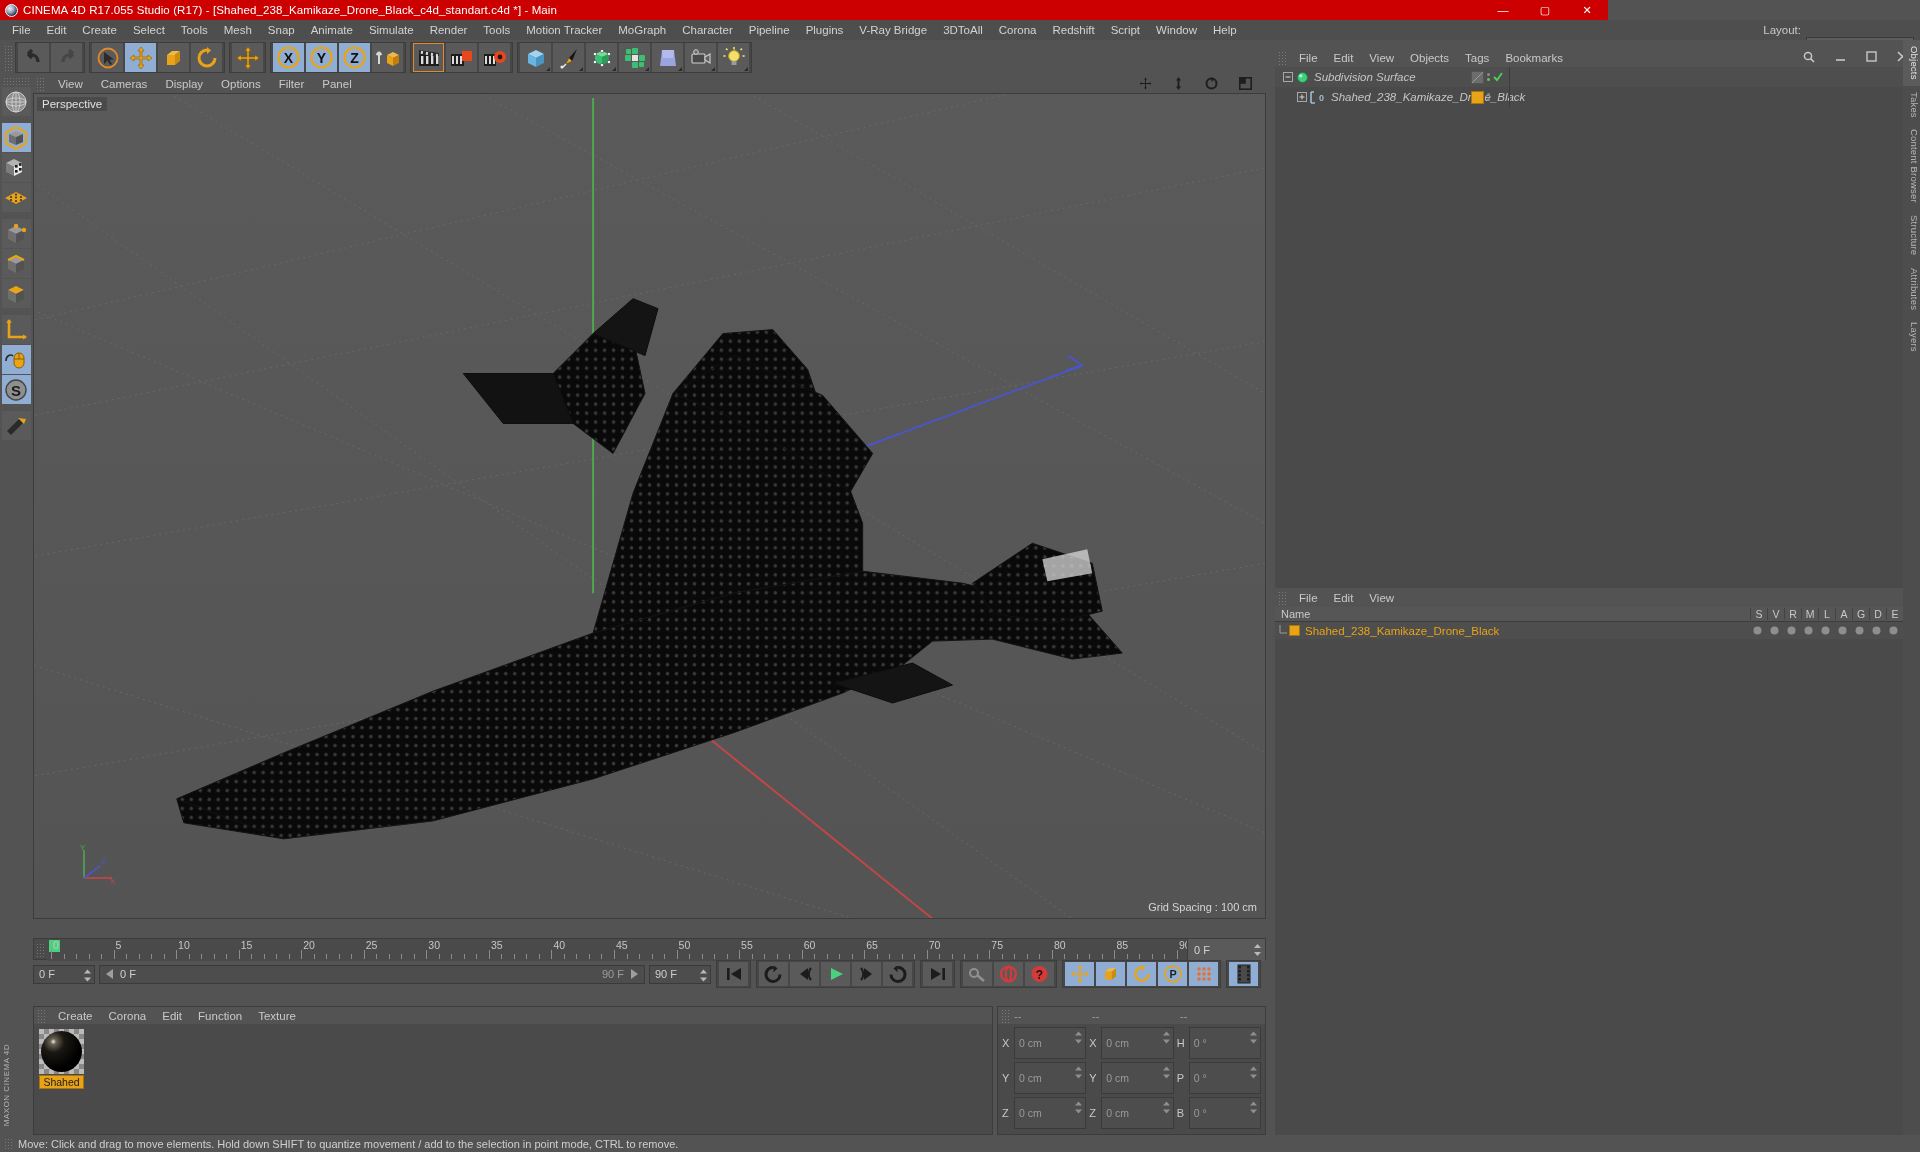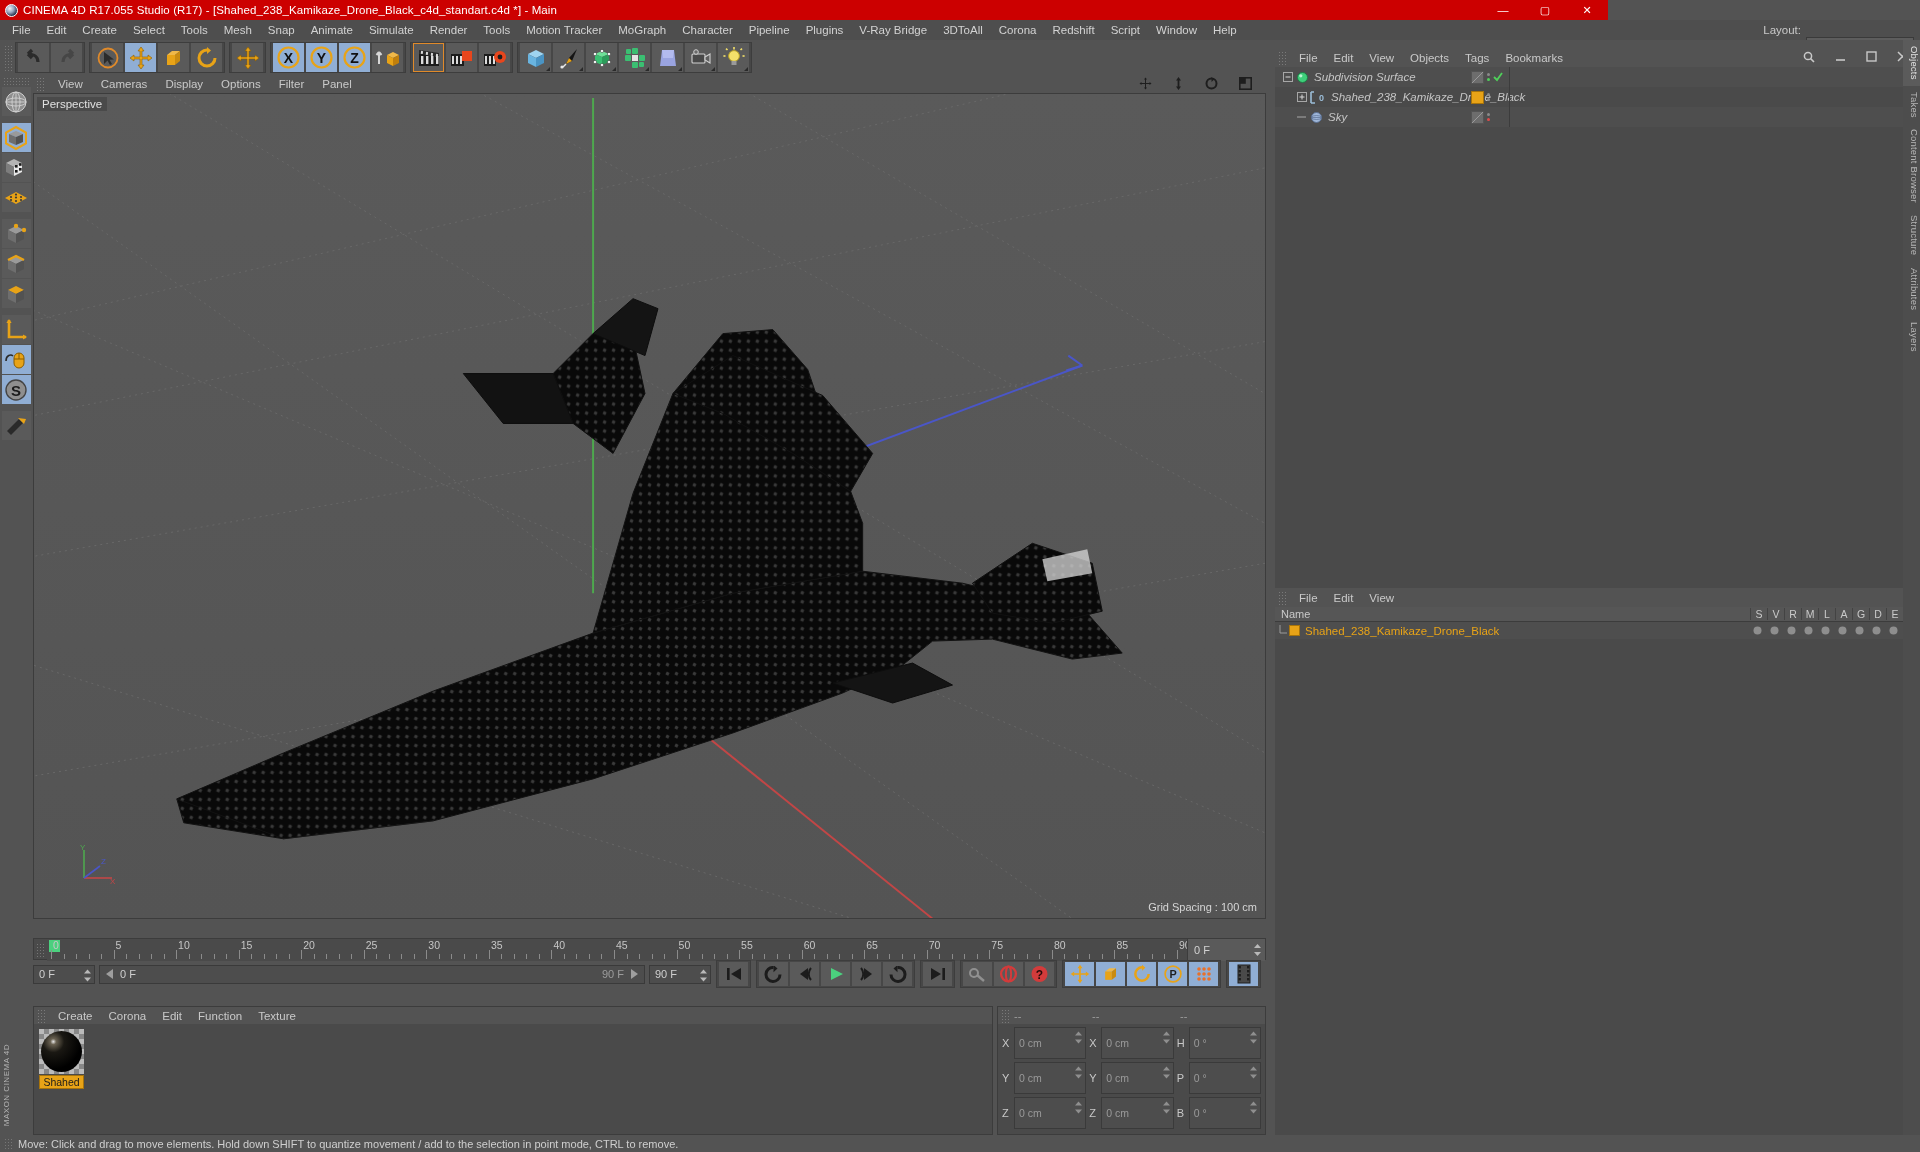--- a/index.html
+++ b/index.html
@@ -1118,44 +1118,20 @@
         <span class="om-name ">Shahed_238_Kamikaze_Drone_Black</span>
         <span class="om-tagcol">
           <span style="width:13px;height:13px;background:#e8a317;border:1px solid #a8740b;display:inline-block"></span>
           <span class="om-dots">
             <span class="om-dot"></span>
             <span class="om-dot" style="background:#8a8a8a"></span>
           </span>
         </span>
         <span class="om-split"></span>
       </div>
-      <div class="om-row">
-        <span style="display: inline-block; width: 20px;"></span>
-        <span style="width: 13px; display: inline-flex; justify-content: center;">
-          <svg width="10" height="10" viewBox="0 0 10 10">
-            <path d="M0 5 L9 5" stroke="#a7a7a7"></path>
-          </svg>
-        </span>
-        <span style="display: inline-flex; align-items: center; margin: 0px 5px 0px 2px;">
-          <svg width="13" height="13" viewBox="0 0 13 13">
-            <circle cx="6.5" cy="6.5" r="5" fill="#9fb6d8" stroke="#5a6f91" stroke-width="1"></circle>
-            <ellipse cx="6.5" cy="6.5" rx="5" ry="2" fill="none" stroke="#5a6f91" stroke-width=".7"></ellipse>
-            <path d="M1.5 6.5 h10" stroke="#5a6f91" stroke-width=".7"></path>
-          </svg>
-        </span>
-        <span class="om-name">Sky</span>
-        <span class="om-tagcol">
-          <span style="width:13px;height:13px;display:inline-block;background:linear-gradient(135deg,#6d6d6d 47%,#9a9a9a 47%,#9a9a9a 53%,#6d6d6d 53%);border:1px solid #545454"></span>
-          <span class="om-dots">
-            <span class="om-dot"></span>
-            <span class="om-dot" style="background:#e04b4b"></span>
-          </span>
-        </span>
-        <span class="om-split"></span>
-      </div>
     </div>
 </div>
 
 <div class="am">
   <div class="am-menu">
     <div class="vp-grip"></div>
     <div id="am-menu-items" style="display:flex;">
         <span>File</span>
         <span>Edit</span>
         <span>View</span>

